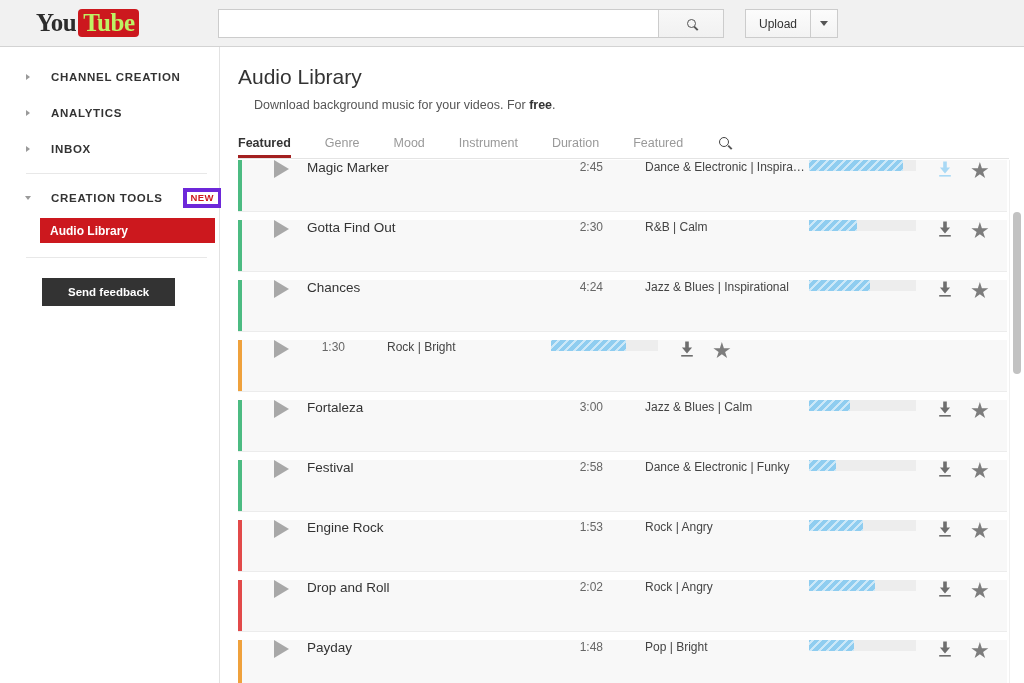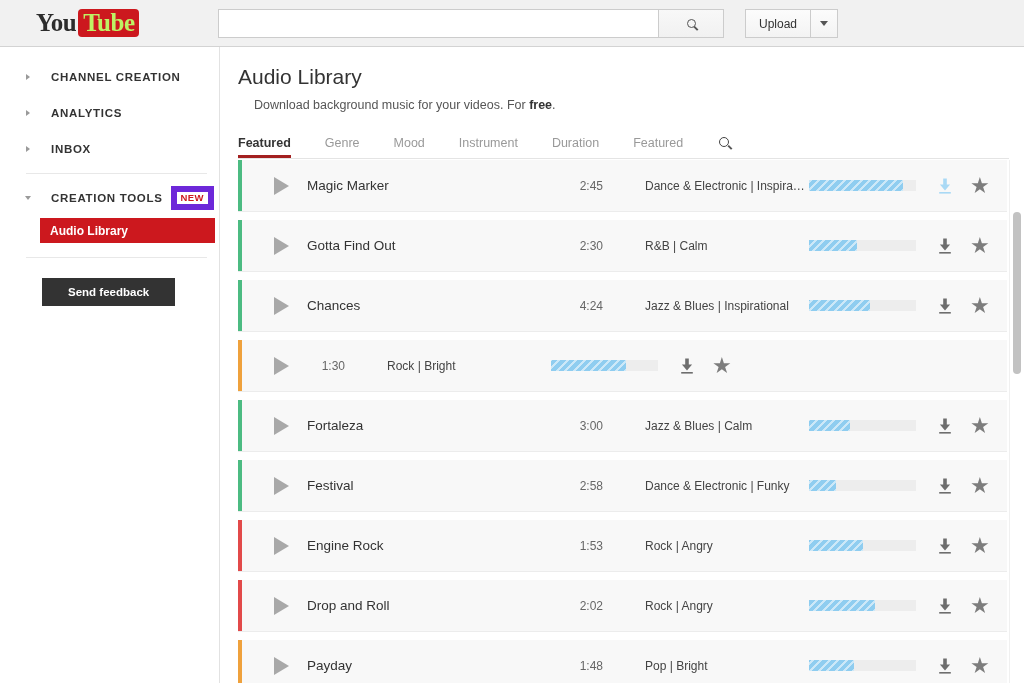--- a/index.html
+++ b/index.html
@@ -131,22 +131,22 @@
     font-weight: bold;
     letter-spacing: 0.7px;
     color: #333333;
     white-space: nowrap;
   }
   .nav-sep {
     margin: 6px 12px 6px 26px;
     border-top: 1px solid #e8e8e8;
   }
   .new-badge {
-    margin-left: 8px;
-    border: 6px solid #6d28d9;
+    margin-left: 20px;
+    border: 4px solid #6d28d9;
     color: #cc181e;
     font-size: 9.5px; font-weight: bold;
     letter-spacing: 0.4px;
     padding: 1px 4px 1px 4px;
     line-height: 1.15;
   }
   .active-item {
     margin: 2px 4px 0 40px;
     height: 25px;
     background: #cc181e;
@@ -214,21 +214,21 @@
   }
 
   
   .list {
     position: absolute; left: 0; top: 113px;
     width: 803px; height: 523px;
     overflow: hidden;
   }
   .row {
     position: relative;
-    display: flex; align-items: center;
+    display: flex; align-items: flex-start;
     height: 52px;
     margin: 0 17px 8px 17px;
     background: #f8f8f8;
     border-bottom: 1px solid #ececec;
   }
   .accent {
     position: absolute; left: 0; top: 0;
     width: 4px; height: 100%;
   }
   .play-btn {

